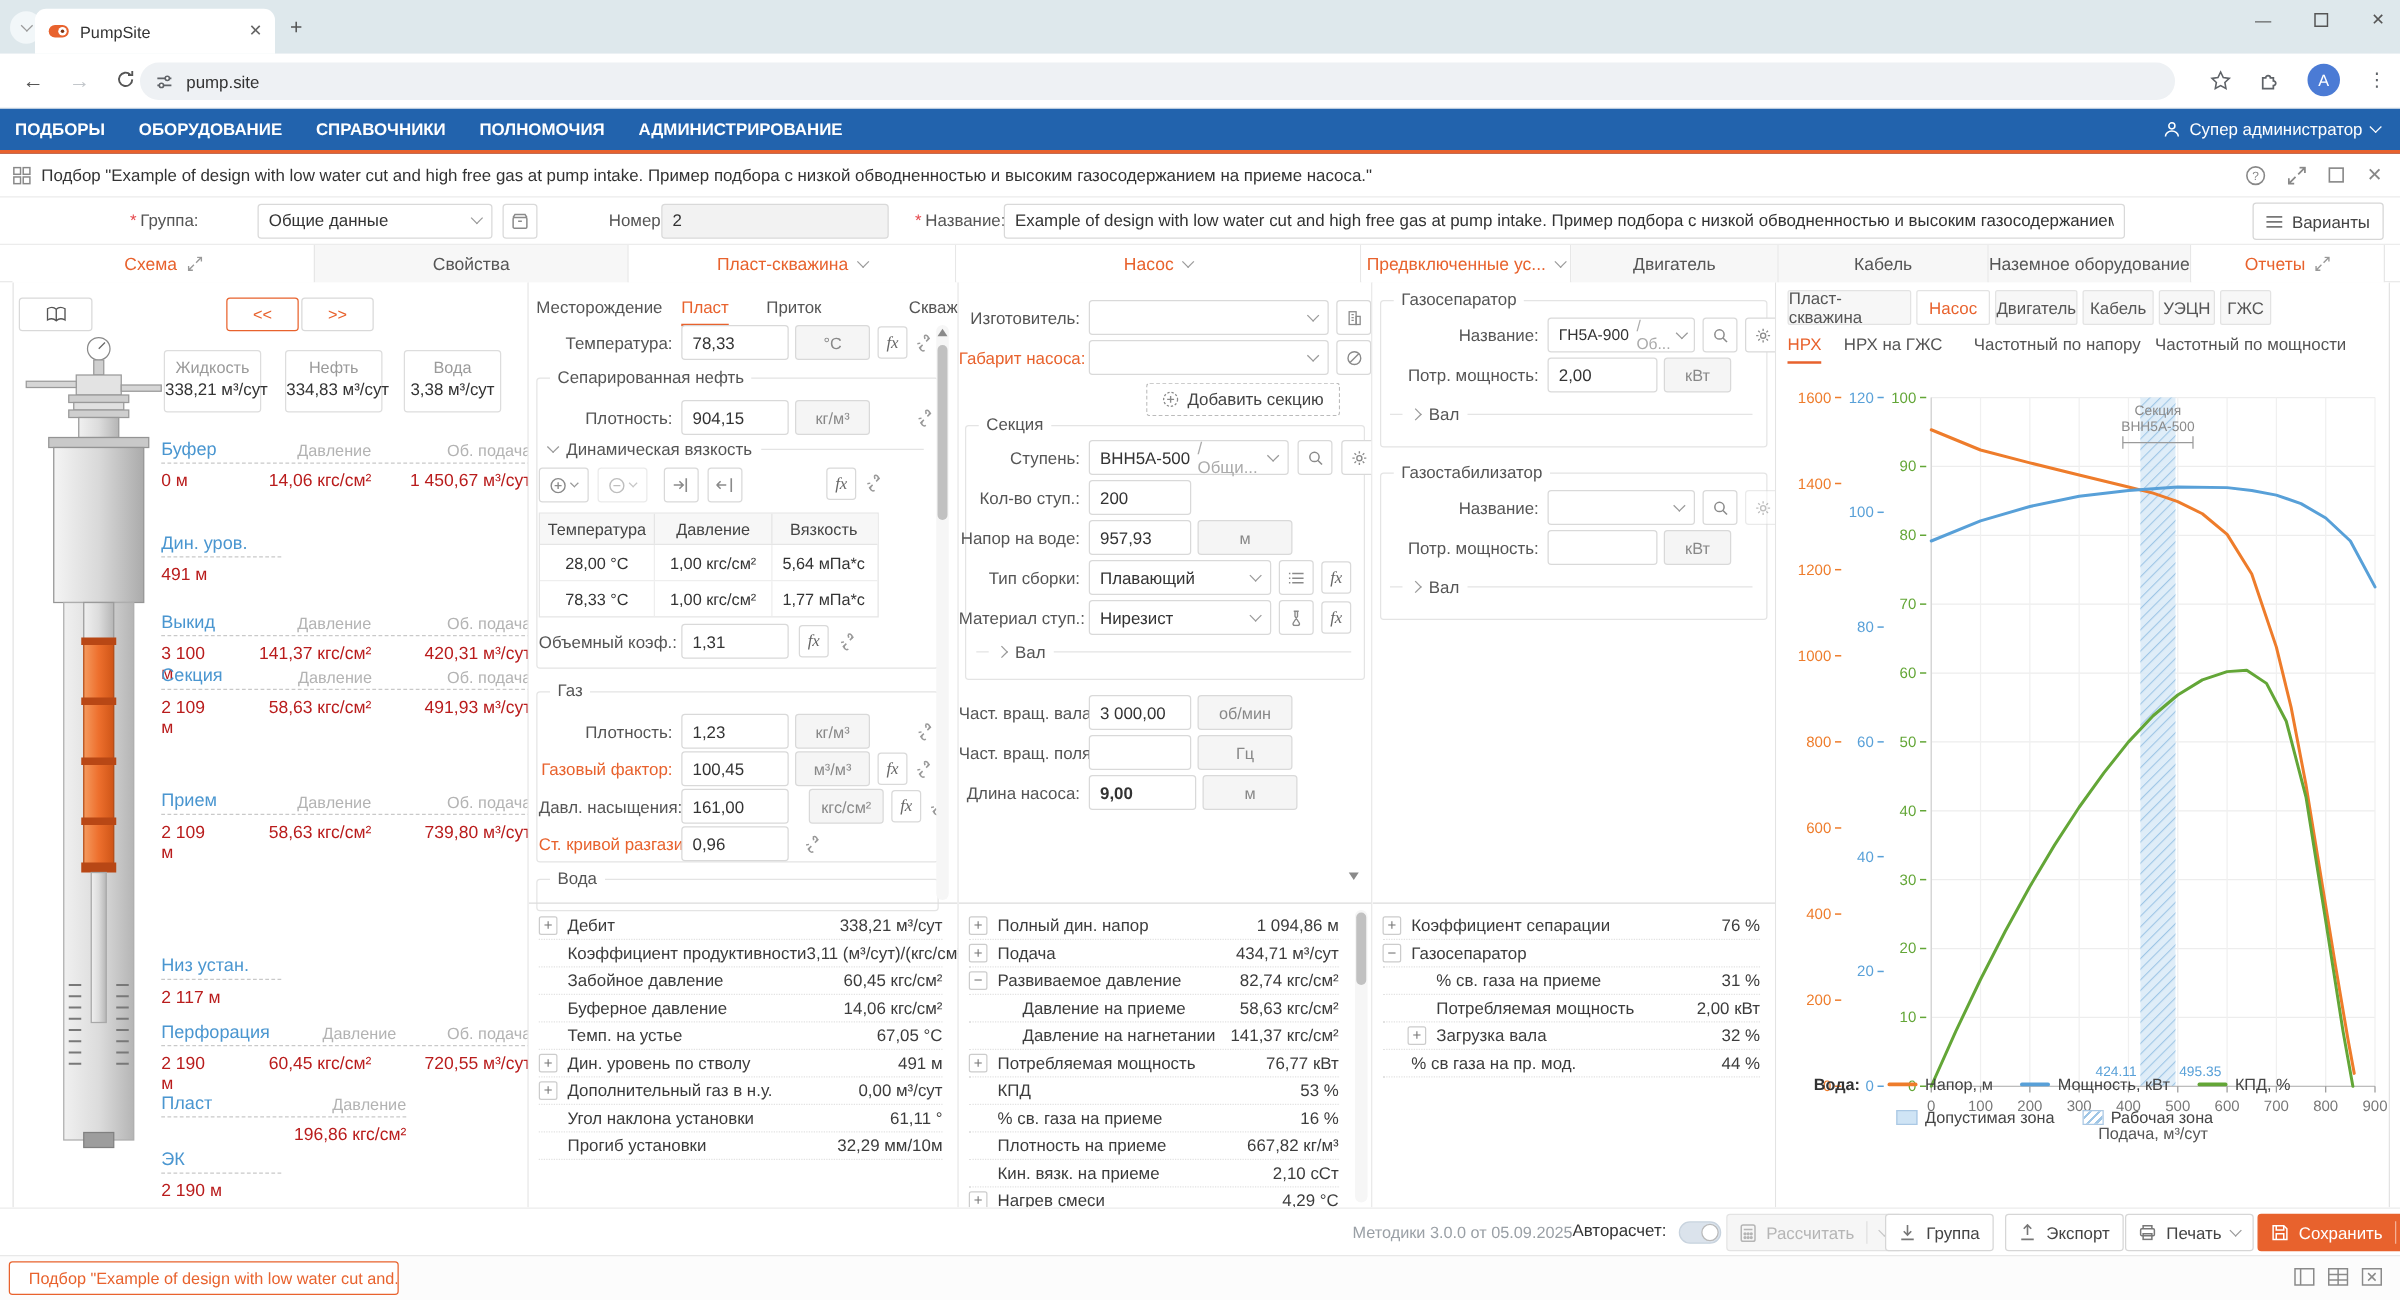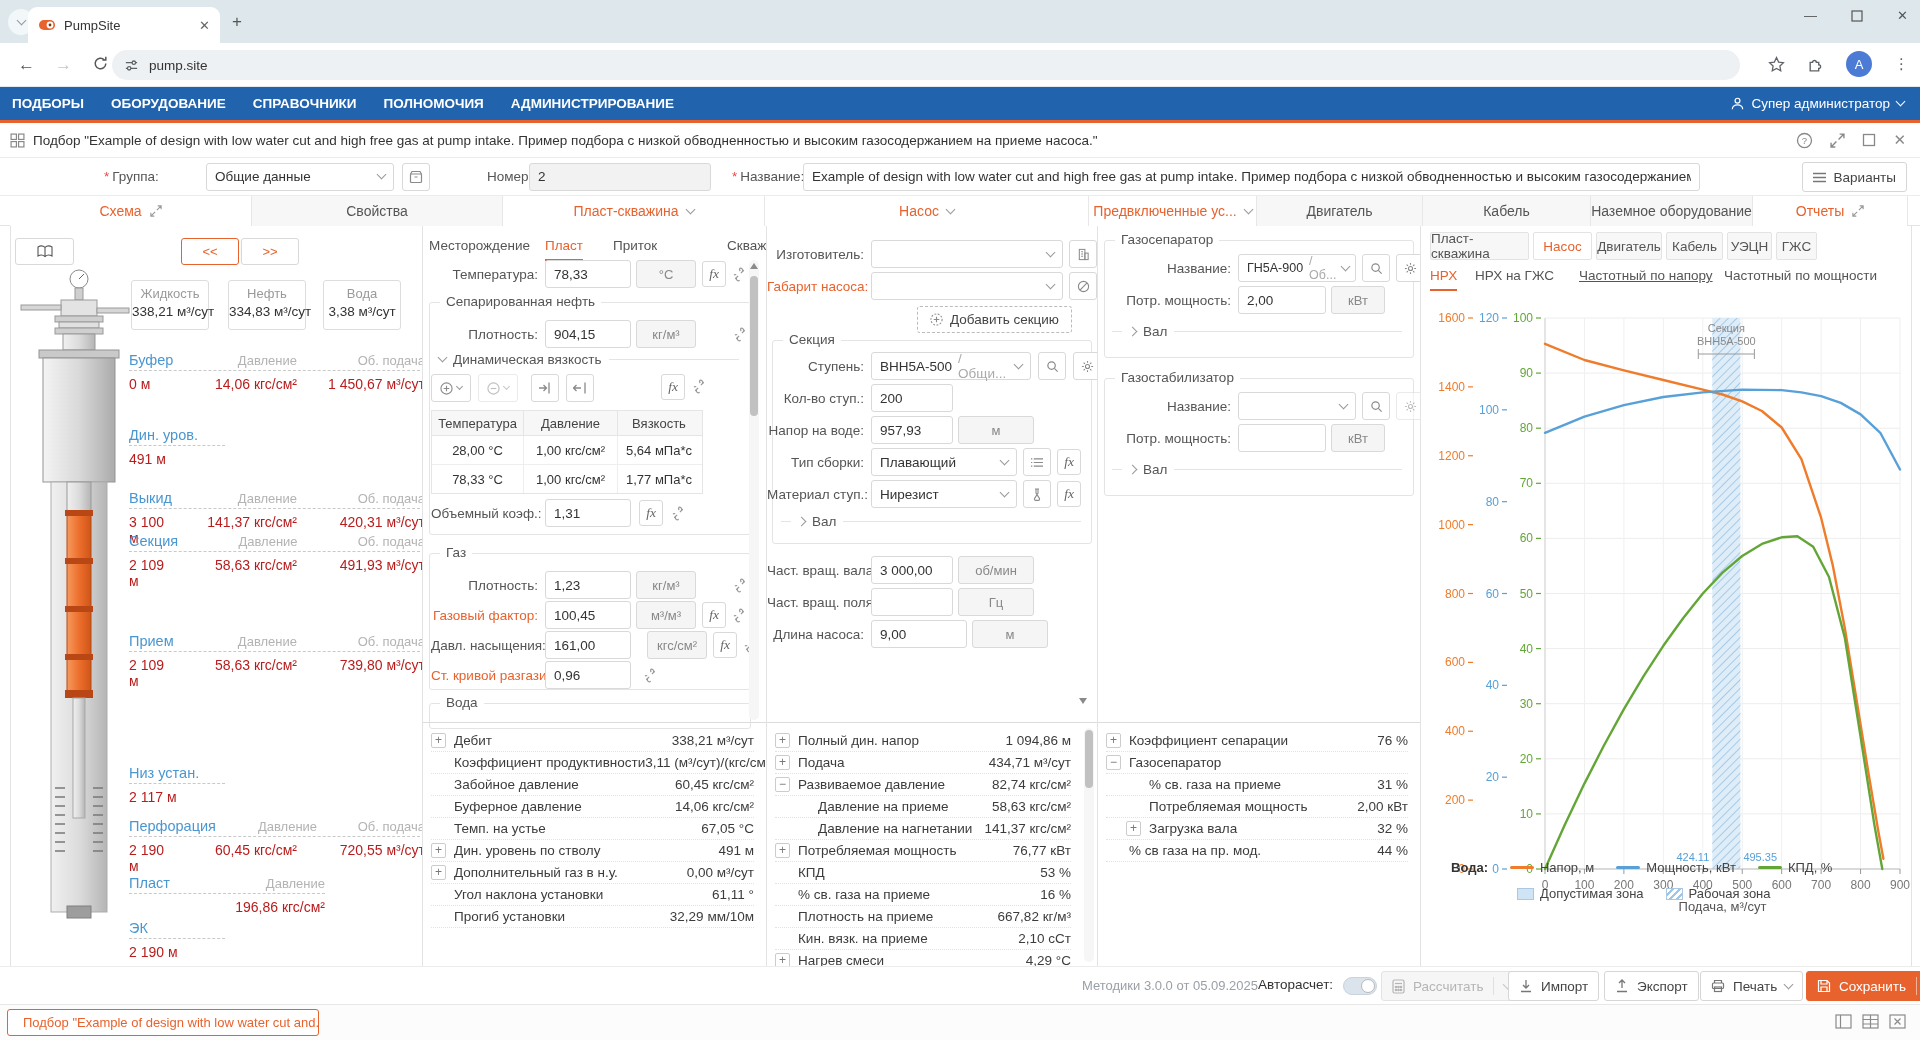--- a/index.html
+++ b/index.html
@@ -801,21 +801,21 @@
       <input class="inp" style="width: 82px;" value="3 000,00">
       <span class="funit" style="width:76px;margin-left:5px">об/мин</span>
     </div>
     <div class="fr" style="left:0;top:362px">
       <span class="flb" style="width:104px">Част. вращ. поля:</span>
       <input class="inp" style="width: 82px;" value="">
       <span class="funit" style="width:76px;margin-left:5px">Гц</span>
     </div>
     <div class="fr" style="left:0;top:394px">
       <span class="flb" style="width:104px">Длина насоса:</span>
-      <input class="inp" style="width: 96px;" value="9,00">
+      <input class="inp" style="width: 86px; font-weight: bold;" value="9,00">
       <span class="funit" style="width:76px;margin-left:5px">м</span>
     </div>
     <div class="dnarr" style="right:10px;top:472px"></div>
     <div class="sumdiv"></div>
     <div class="sum" id="pumpSummary" style="right:14px">
         <div class="sumrow">
           <span class="pm">+</span>
           <span class="lb">Полный дин. напор</span>
           <span class="sp"></span>
           <span class="vl">1 094,86 м</span>
@@ -1009,21 +1009,21 @@
         <div class="rtab" style="left: 9px; top: 6px; width: 99px;">Пласт-скважина</div>
         <div class="rtab act" style="left: 112px; top: 6px; width: 59px;">Насос</div>
         <div class="rtab" style="left: 175px; top: 6px; width: 66px;">Двигатель</div>
         <div class="rtab" style="left: 245px; top: 6px; width: 57px;">Кабель</div>
         <div class="rtab" style="left: 306px; top: 6px; width: 45px;">УЭЦН</div>
         <div class="rtab" style="left: 355px; top: 6px; width: 41px;">ГЖС</div>
       </div>
     <div id="repSubtabs">
         <div class="stab act" style="left: 9px; top: 42px;">НРХ</div>
         <div class="stab" style="left: 54px; top: 42px;">НРХ на ГЖС</div>
-        <div class="stab" style="left: 158px; top: 42px; text-decoration: underline;">Частотный по напору</div>
+        <div class="stab" style="left: 158px; top: 42px;">Частотный по напору</div>
         <div class="stab" style="left: 303px; top: 42px;">Частотный по мощности</div>
       </div>
     <svg id="chartSvg" width="491" height="622" viewBox="0 0 491 622" style="position:absolute;left:0;top:68px">
         <defs>
           <pattern id="hatchP" patternUnits="userSpaceOnUse" width="6" height="6" patternTransform="rotate(45)">
             <line x1="0" y1="0" x2="0" y2="6" stroke="#9fc6e6" stroke-width="1.8"></line>
           </pattern>
         </defs>
         <line x1="124" y1="575" x2="479" y2="575" stroke="#ededed"></line>
         <line x1="124" y1="519.9" x2="479" y2="519.9" stroke="#ededed"></line>
@@ -1186,21 +1186,21 @@
     <span>Рассчитать</span>
     <span class="sep"></span>
       <span class="cv" style="border-color:#c5c5c5"></span>
   </div>
   <div class="sbtn" style="left:1508px">
     <svg width="14" height="14" viewBox="0 0 14 14">
         <g stroke="#777" fill="none" stroke-width="1.3">
           <path d="M7 1v8M4 6l3 3 3-3M2 12.5h10"></path>
         </g>
       </svg>
-    <span>Импорт</span>
+    <span>Группа</span>
   </div>
   <div class="sbtn" style="left:1604px">
     <svg width="14" height="14" viewBox="0 0 14 14">
         <g stroke="#777" fill="none" stroke-width="1.3">
           <path d="M7 9V1M4 4l3-3 3 3M2 12.5h10"></path>
         </g>
       </svg>
     <span>Экспорт</span>
   </div>
   <div class="sbtn" style="left:1700px">

